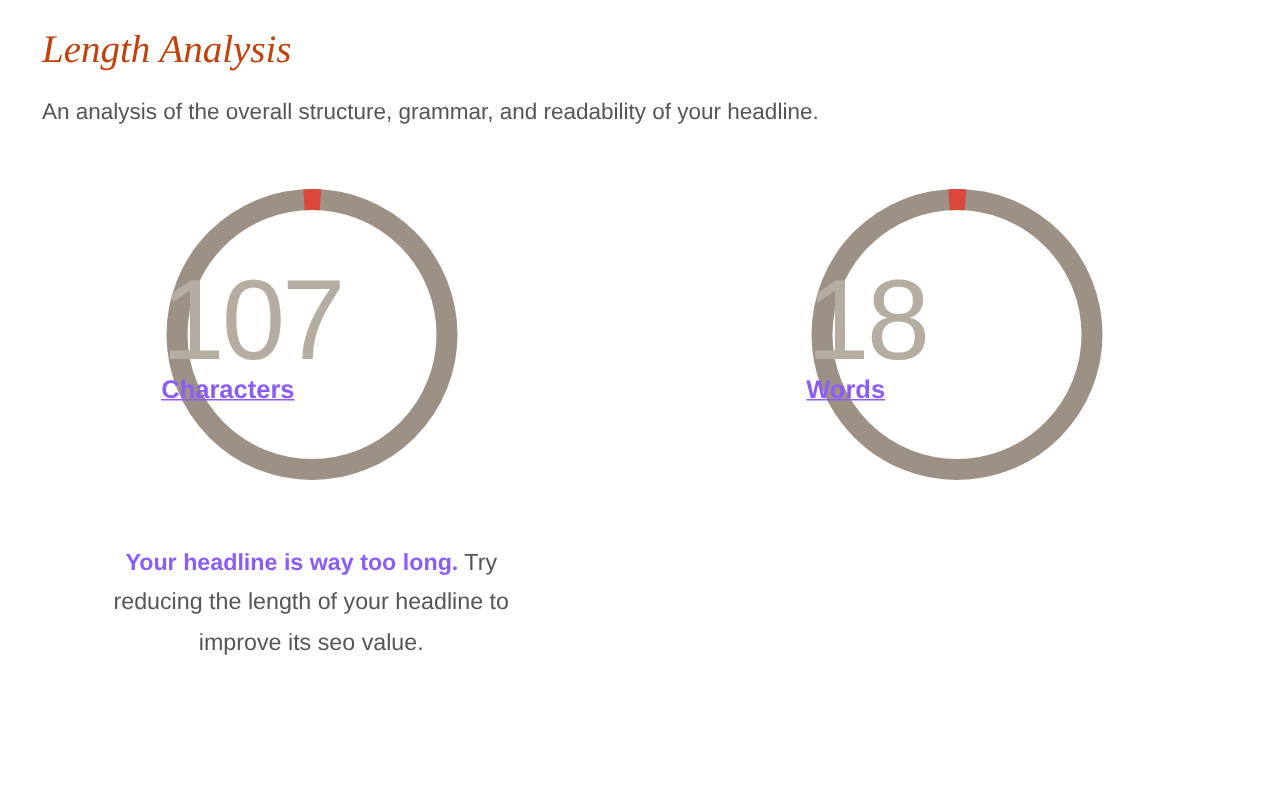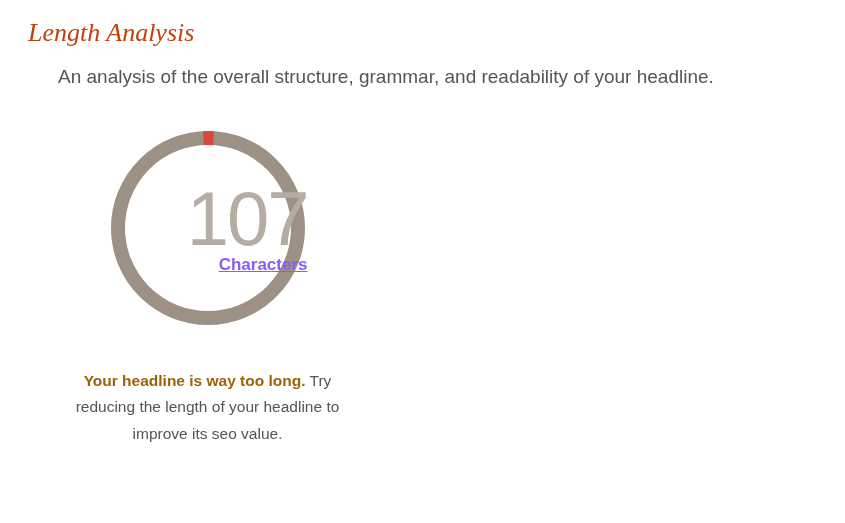--- a/index.html
+++ b/index.html
@@ -13,24 +13,23 @@
     }
     .title {
       font-family: Georgia, "Times New Roman", serif;
       font-size: 26px;
       font-style: italic;
       font-weight: 400;
       color: #c2410c;
       margin-bottom: 18px;
     }
     .subtitle {
-      font-size: 19px;
+      font-size: 15px;
       color: #555;
       margin-bottom: 30px;
-      margin-left: 30px;
     }
     .metrics-row {
       display: flex;
       justify-content: center;
       gap: 110px;
       margin-top: 40px;
     }
     .metric-col {
       display: flex;
       flex-direction: column;
@@ -44,21 +43,21 @@
       margin-bottom: 40px;
     }
     .gauge-wrap svg {
       transform: rotate(-90deg);
     }
     .gauge-center {
       position: absolute;
       inset: 0;
       display: flex;
       flex-direction: column;
-      align-items: flex-end;
+      align-items: flex-start;
       justify-content: center;
     }
     .gauge-value {
       font-size: 76px;
       font-weight: 300;
       color: #b5ada1;
       line-height: 1;
       letter-spacing: -2px;
     }
     .gauge-label {
@@ -70,21 +69,21 @@
     }
     .feedback {
       font-size: 15.5px;
       color: #555;
       text-align: center;
       line-height: 1.7;
       max-width: 300px;
     }
     .feedback .bold {
       font-weight: 700;
-      color: #a16207;
+      color: #8b5cf6;
     }
   </style>
 </head>
 <body>
 
 <h1 class="title">Length Analysis</h1>
 <p class="subtitle">An analysis of the overall structure, grammar, and readability of your headline.</p>
 
 <div class="metrics-row">
 
@@ -98,15 +97,25 @@
         <div class="gauge-value">107</div>
         <div class="gauge-label">Characters</div>
       </div>
     </div>
     <p class="feedback">
       <span class="bold">Your headline is way too long.</span><span> Try reducing the length of your headline to improve its seo value.</span>
     </p>
   </div>
 
   <div class="metric-col">
+    <div class="gauge-wrap">
+      <svg width="200" height="200" viewBox="0 0 200 200">
+        <circle cx="100" cy="100" r="90" fill="none" stroke-width="14" stroke="#9c9184"></circle>
+        <circle cx="100" cy="100" r="90" fill="none" stroke-width="14" stroke-linecap="butt" stroke="#d9483b" stroke-dasharray="11.309733552923255 554.1769440932395" stroke-dashoffset="5.654866776461628"></circle>
+      </svg>
+      <div class="gauge-center">
+        <div class="gauge-value">18</div>
+        <div class="gauge-label">Words</div>
+      </div>
+    </div>
   </div>
 
 </div>
 
 </body></html>

